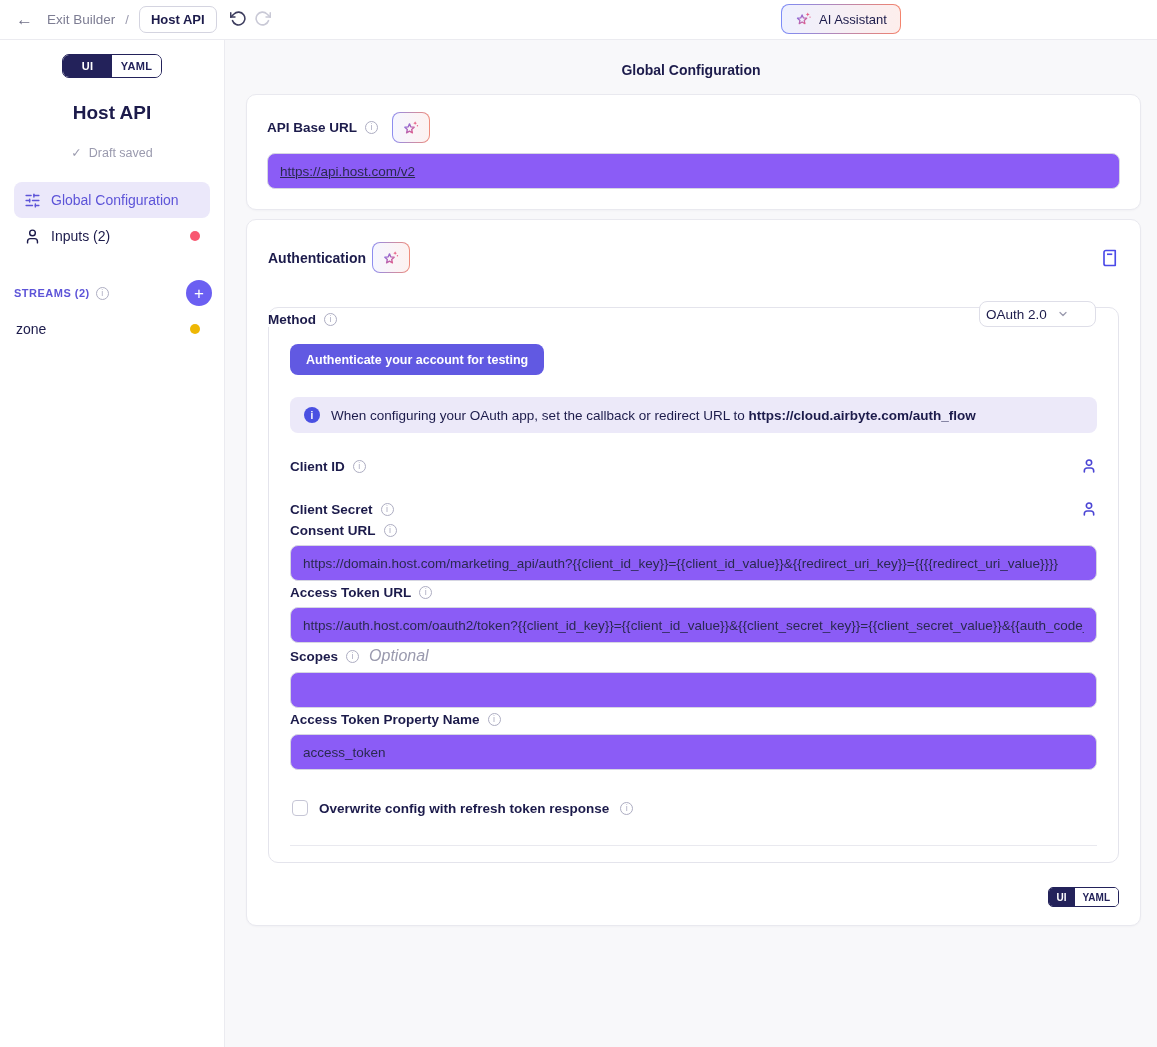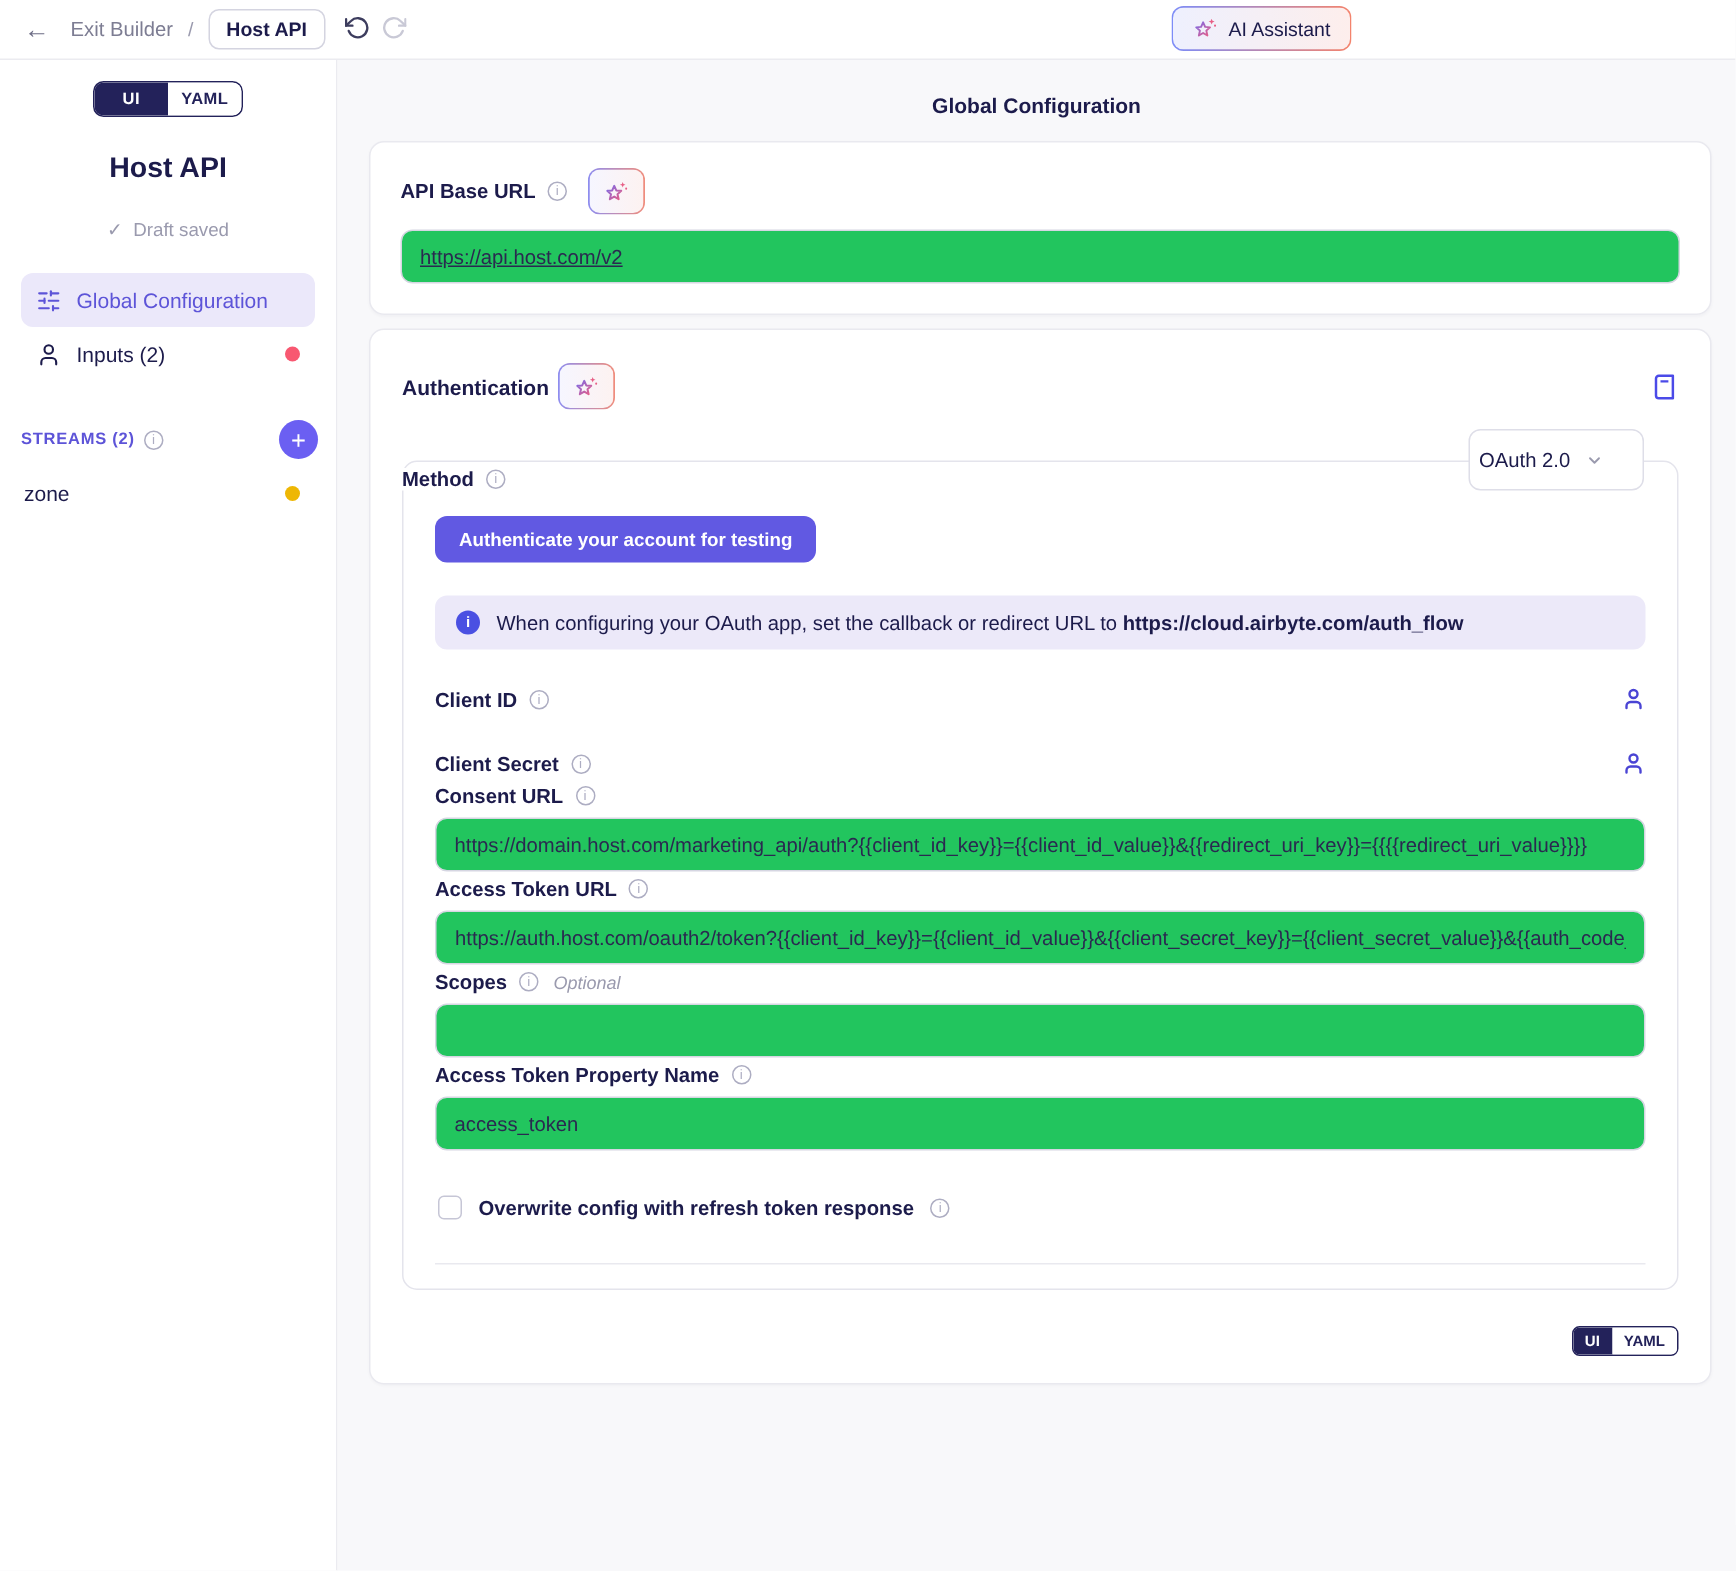--- a/index.html
+++ b/index.html
@@ -52,46 +52,46 @@
   
   .main-header { text-align:center; font-size:14px; font-weight:700; color:#1c1b4b; padding-top:22px; }
   .card { background:#fff; border:1px solid #e9e9ef; border-radius:10px; margin:0 16px 0 21px; box-shadow:0 1px 2px rgba(26,26,64,.03); }
   .card1 { margin-top:16px; padding:17px 20px 20px; }
   .card2 { margin-top:9px; padding:22px 21px 18px; }
 
   .label-row { display:flex; align-items:center; gap:8px; }
   .f-label { font-size:13.5px; font-weight:600; color:#1c1b4b; }
   .spark-btn { width:38px; height:31px; margin-left:6px; border-radius:8px; border:1px solid transparent; cursor:pointer; display:flex; align-items:center; justify-content:center;
     background:linear-gradient(90deg,#f6f6ff,#fdf2f1) padding-box, linear-gradient(90deg,#8d8df0,#f08d7c) border-box; }
-  .text-input { width:100%; height:36px; border:1px solid #d6d6e2; border-radius:8px; padding:0 12px; font-size:13.5px; color:#2a2950; font-family:"Liberation Sans",sans-serif; background:#22c55e; outline:none; white-space:nowrap; overflow:hidden; }
+  .text-input { width:100%; height:36px; border:1px solid #d6d6e2; border-radius:8px; padding:0 12px; font-size:13.5px; color:#2a2950; font-family:"Liberation Sans",sans-serif; background:#8b5cf6; outline:none; white-space:nowrap; overflow:hidden; }
   .card1 .text-input { margin-top:10px; text-decoration:underline; }
 
   .auth-head { display:flex; align-items:center; }
   .auth-head .grow { flex:1; }
   .doc-btn { background:none; border:none; cursor:pointer; padding:0; width:18px; height:18px; color:#4b4ae8; }
 
   .method-row { display:flex; align-items:flex-end; height:41px; margin-top:13px; position:relative; z-index:2; }
   .method-label-wrap { display:flex; align-items:center; gap:8px; background:#fff; padding-right:14px; }
   .method-row .grow { flex:1; }
-  .dropdown { height:41px; min-width:117px; background:#fff; border:1px solid #dedee8; border-radius:8px; display:flex; align-items:center; gap:10px; padding:0 12px 0 6px; font-size:13.5px; color:#1c1b4b; cursor:pointer; margin-right:23px; }
+  .dropdown { height:26px; min-width:117px; background:#fff; border:1px solid #dedee8; border-radius:8px; display:flex; align-items:center; gap:10px; padding:0 12px 0 6px; font-size:13.5px; color:#1c1b4b; cursor:pointer; margin-right:23px; }
   .dropdown svg { width:12px; height:12px; color:#9a9aae; }
 
   .group-box { margin-top:-20px; border:1px solid #e4e4ec; border-radius:10px; padding:36px 21px 16px; position:relative; z-index:1; }
   .auth-btn { height:31px; padding:0 16px; border:none; border-radius:8px; background:#6159e2; color:#fff; font-size:12.5px; font-weight:700; cursor:pointer; font-family:"Liberation Sans",sans-serif; }
   .banner { margin-top:22px; background:#ece9f9; border-radius:8px; padding:10px 14px; display:flex; align-items:center; gap:11px; font-size:13.5px; color:#1c1b4b; }
   .banner-i { width:16px; height:16px; border-radius:50%; background:#4a50e2; color:#fff; font-size:10px; font-weight:700; display:flex; align-items:center; justify-content:center; flex:none; font-style:normal; }
   .banner b { font-weight:700; }
 
   .frow { margin-top:23px; display:flex; align-items:center; gap:8px; height:20px; }
   .frow .grow { flex:1; }
   .user-btn { background:none; border:none; cursor:pointer; width:16px; height:16px; padding:0; color:#4a44d4; }
 
   .field { margin-top:4px; }
   .field .text-input { margin-top:7px; }
-  .opt-tag { font-size:12px; font-style:italic; color:#9a9aae; margin-left:2px; }
+  .opt-tag { font-size:16px; font-style:italic; color:#9a9aae; margin-left:2px; }
 
   .check-row { margin-top:30px; display:flex; align-items:center; gap:11px; margin-left:2px; }
   .checkbox { width:16px; height:16px; appearance:none; -webkit-appearance:none; border:1px solid #c6c6d6; border-radius:4px; background:#fff; cursor:pointer; margin:0; }
   .check-label { font-size:13.5px; font-weight:600; color:#1c1b4b; }
 
   .divider { border-top:1px solid #e9e9ef; margin-top:29px; }
   .opt-row { margin-top:21px; display:flex; align-items:center; gap:9px; cursor:pointer; color:#6f6f85; }
   .opt-row svg { width:11px; height:11px; }
   .opt-label { font-size:13.5px; }
 

